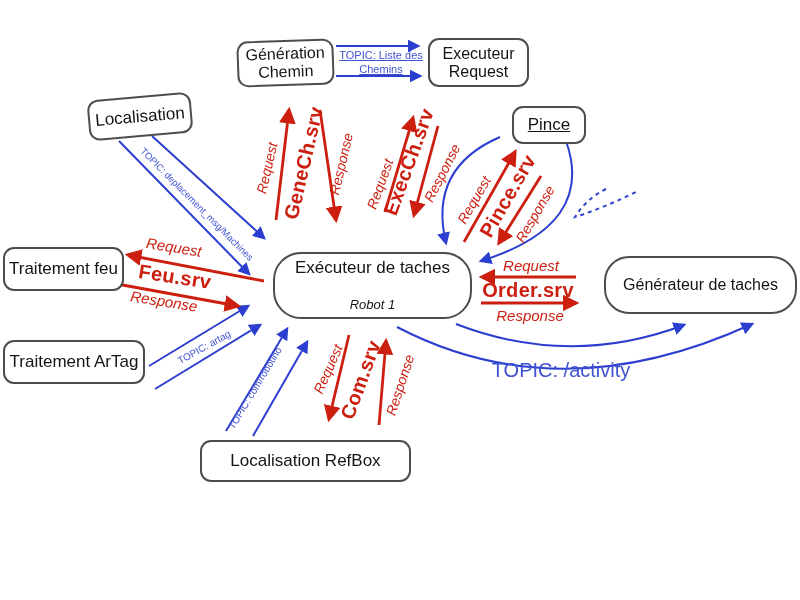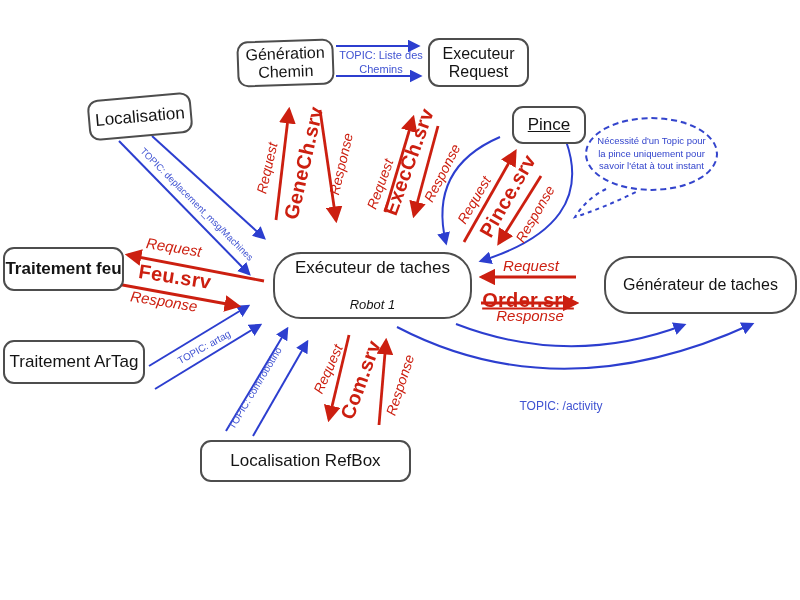--- a/index.html
+++ b/index.html
@@ -74,21 +74,21 @@
   </div>
   <div class="box" style="left:428px;top:38px;width:97px;height:45px;font-size:16px;">
     <span>Executeur Request</span>
   </div>
   <div class="box" style="left:88px;top:96px;width:100px;height:37px;font-size:17px;transform:rotate(-5deg);">
     <span>Localisation</span>
   </div>
   <div class="box" style="left:512px;top:106px;width:70px;height:34px;font-size:17px;text-decoration:underline;">
     <span>Pince</span>
   </div>
-  <div class="box" style="left:3px;top:247px;width:117px;height:40px;font-size:17px;font-weight:bold;">
+  <div class="box" style="left:3px;top:247px;width:117px;height:40px;font-size:17px;">
     <span>Traitement feu</span>
   </div>
   <div class="box" style="left:3px;top:340px;width:138px;height:40px;font-size:17px;border-radius:11px;">
     <span>Traitement ArTag</span>
   </div>
   <div class="box" style="left:273px;top:252px;width:195px;height:63px;font-size:17px;border-radius:28px;">
     <span>Exécuteur de taches</span>
     <span class="subtitle">Robot 1</span>
   </div>
   <div class="box" style="left:604px;top:256px;width:189px;height:54px;font-size:16px;border-radius:25px;">
@@ -108,30 +108,27 @@
 
   <div class="lbl red-rr" style="left:474px;top:200px;transform:translate(-50%,-50%) rotate(-60deg);">Request</div>
   <div class="lbl red-name" style="left:508px;top:196px;transform:translate(-50%,-50%) rotate(-60deg);">Pince.srv</div>
   <div class="lbl red-rr" style="left:535px;top:214px;transform:translate(-50%,-50%) rotate(-60deg);">Response</div>
 
   <div class="lbl red-rr" style="left:174px;top:247px;font-size:15px;transform:translate(-50%,-50%) rotate(9deg);">Request</div>
   <div class="lbl red-name" style="left:175px;top:277px;transform:translate(-50%,-50%) rotate(9deg);">Feu.srv</div>
   <div class="lbl red-rr" style="left:164px;top:301px;font-size:15px;transform:translate(-50%,-50%) rotate(9deg);">Response</div>
 
   <div class="lbl red-rr" style="left:531px;top:265px;font-size:15px;transform:translate(-50%,-50%);">Request</div>
-  <div class="lbl red-name" style="left:528px;top:300px;transform:translate(-50%,-50%);text-decoration:underline;">Order.srv</div>
+  <div class="lbl red-name" style="left:528px;top:290px;transform:translate(-50%,-50%);">Order.srv</div>
   <div class="lbl red-rr" style="left:530px;top:315px;font-size:15px;transform:translate(-50%,-50%);">Response</div>
 
   <div class="lbl red-rr" style="left:328px;top:369px;transform:translate(-50%,-50%) rotate(-66deg);">Request</div>
   <div class="lbl red-name" style="left:361px;top:380px;transform:translate(-50%,-50%) rotate(-70deg);">Com.srv</div>
   <div class="lbl red-rr" style="left:400px;top:385px;transform:translate(-50%,-50%) rotate(-72deg);">Response</div>
 
-  <div class="lbl topic" style="left:331px;top:49px;width:100px;font-size:11px;text-align:center;white-space:normal;line-height:1.25;">TOPIC: Liste des Chemins</div>
+  <div class="lbl topic" style="left:331px;top:49px;width:100px;font-size:11px;text-align:center;white-space:normal;line-height:1.25;text-decoration:underline;">TOPIC: Liste des Chemins</div>
   <div class="lbl topic" style="left:197px;top:204px;font-size:9.5px;transform:translate(-50%,-50%) rotate(45deg);">TOPIC: deplacement_msg/Machines</div>
   <div class="lbl topic" style="left:204px;top:347px;font-size:10px;transform:translate(-50%,-50%) rotate(-29deg);">TOPIC: artag</div>
   <div class="lbl topic" style="left:255px;top:388px;font-size:10px;transform:translate(-50%,-50%) rotate(-59deg);">TOPIC: com/robotino</div>
-  <div class="lbl topic" style="left:561px;top:370px;font-size:12px;transform:translate(-50%,-50%);margin-top:36px;">TOPIC: /activity</div>
+  <div class="lbl topic" style="left:561px;top:370px;font-size:20px;transform:translate(-50%,-50%);">TOPIC: /activity</div>
 
-  <div class="note-bubble" style="left:585px;top:117px;width:133px;height:74px;">
-    <span>Nécessité d'un Topic pour la pince uniquement pour savoir l'état à tout instant</span>
-  </div>
 
 </div>
 
 </body></html>

